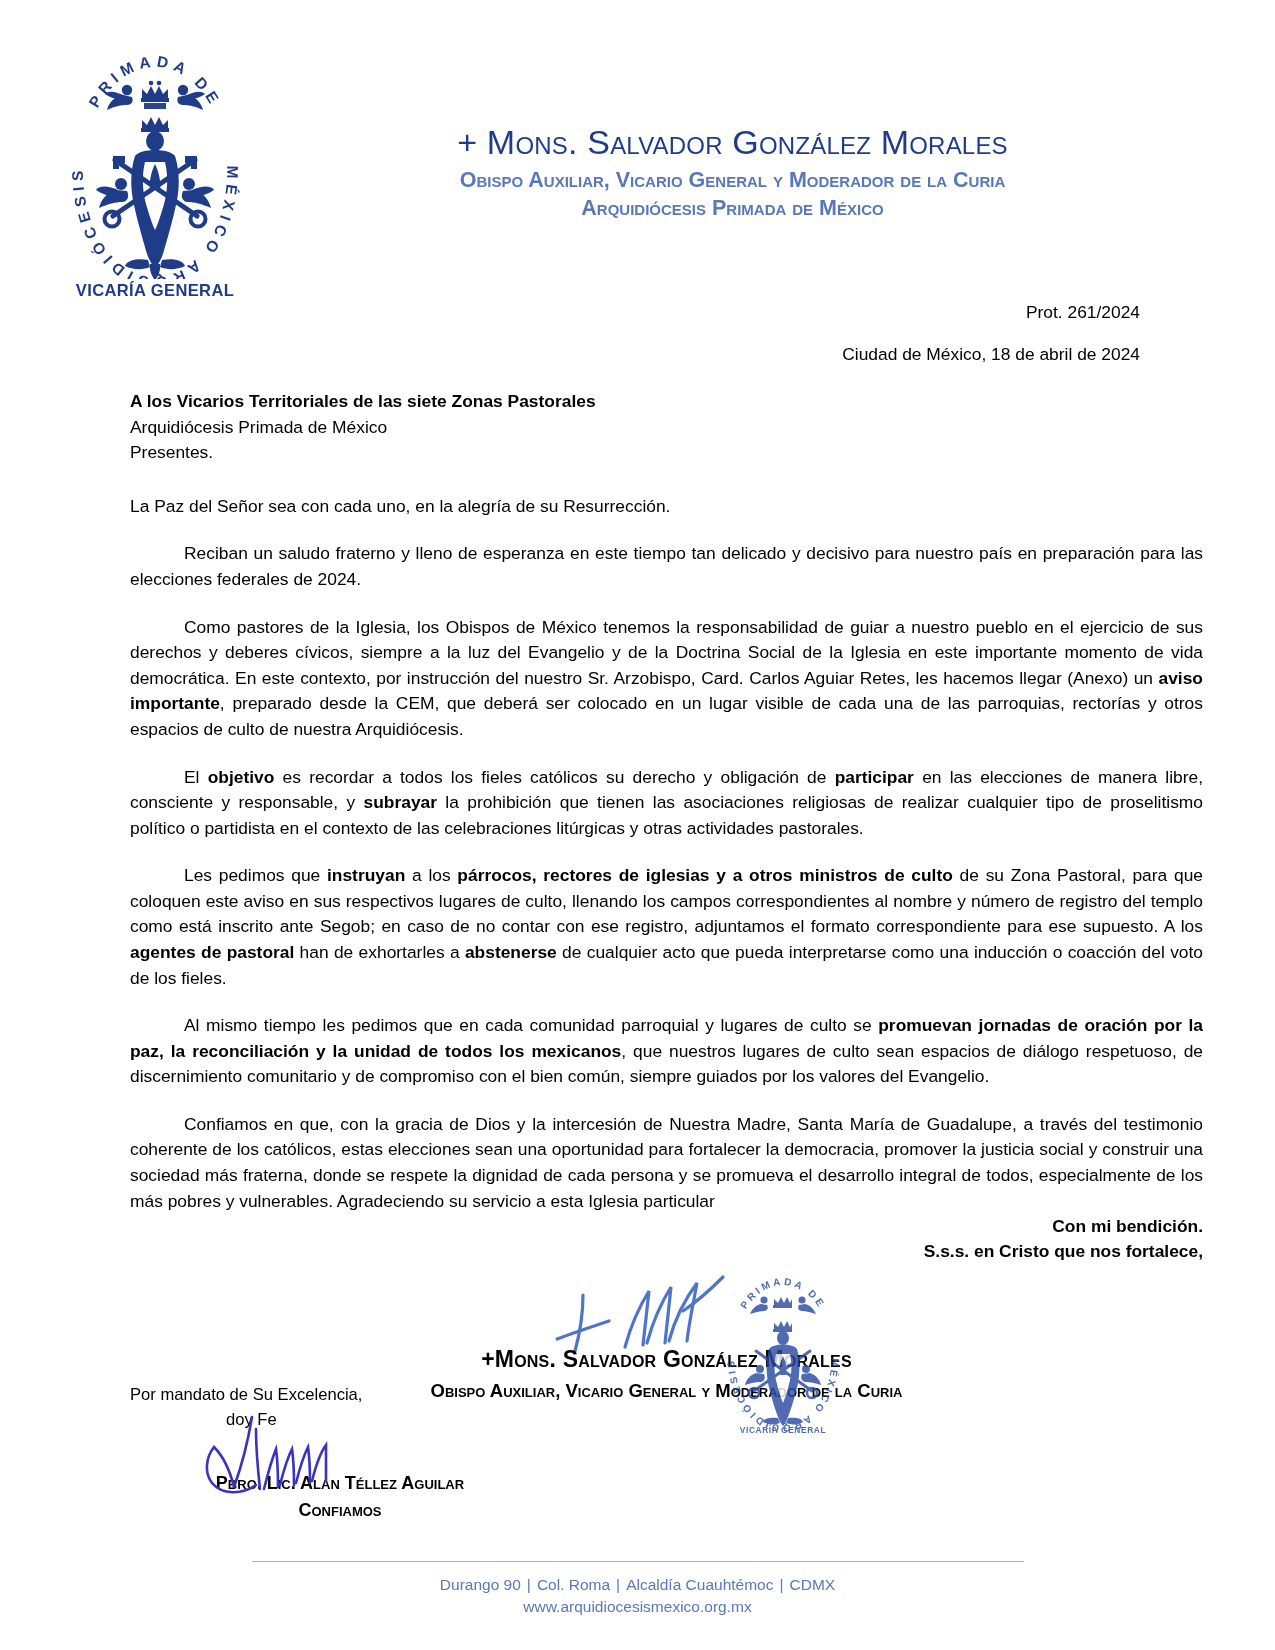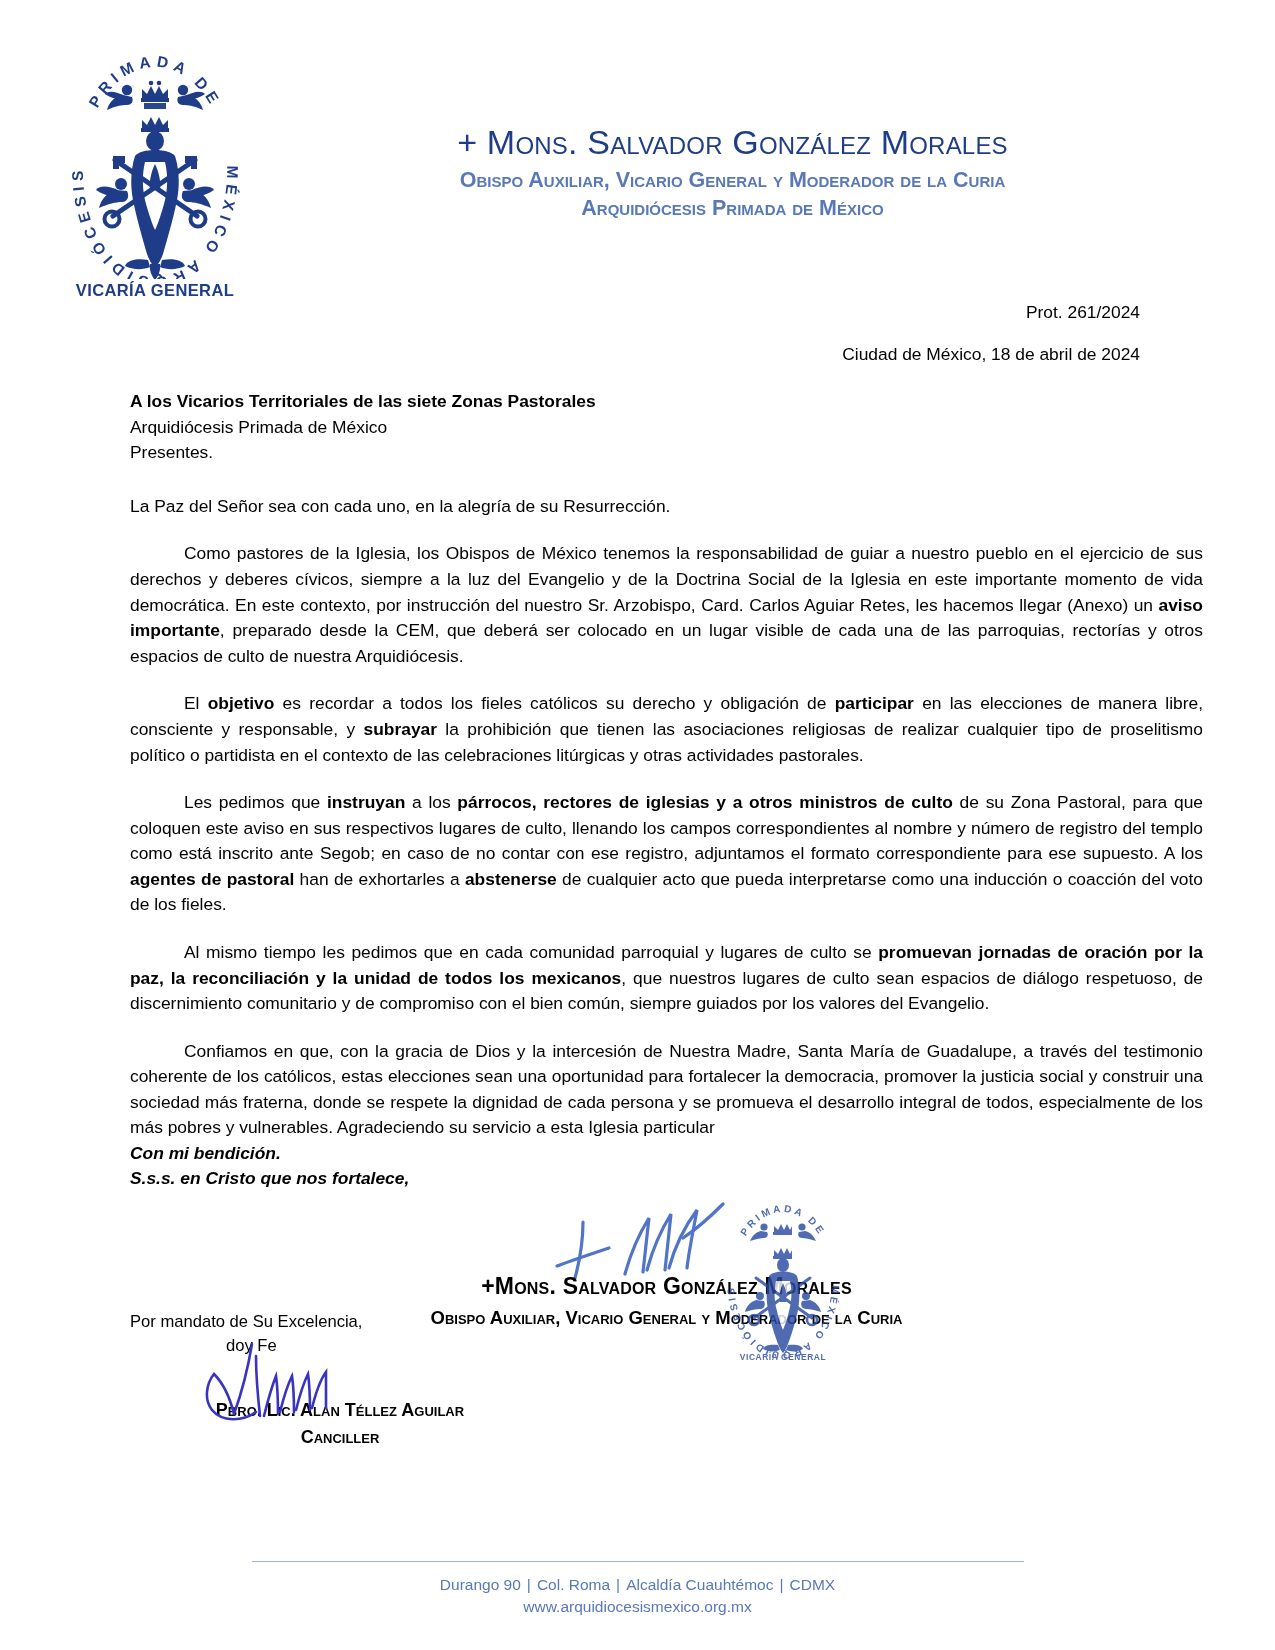--- a/index.html
+++ b/index.html
@@ -94,26 +94,25 @@
 
   p.para {
     margin-top: 22px;
     text-align: justify;
     text-indent: 54px;
     hyphens: none;
   }
   p.para b { font-weight: bold; }
 
   .closing {
-    text-align: left;
+    text-align: right;
     font-weight: bold;
     font-size: 17.4px;
     line-height: 1.45;
     margin-top: 0px;
-    font-style: italic;
   }
 
   
   .sig-area {
     position: relative;
     margin-top: 6px;
     height: 200px;
   }
   .sig-bishop {
     position: absolute;
@@ -324,20 +323,21 @@
 
     <div class="addressee">
       <div class="l1">A los Vicarios Territoriales de las siete Zonas Pastorales</div>
       <div class="l2">Arquidiócesis Primada de México</div>
       <div class="l3">Presentes.</div>
     </div>
 
     <div class="greeting">La Paz del Señor sea con cada uno, en la alegría de su Resurrección.</div>
 
     <div id="paragraph-host">
+        <p class="para"><span>Reciban un saludo fraterno y lleno de esperanza en este tiempo tan delicado y decisivo para nuestro país en preparación para las elecciones federales de 2024.</span></p>
         <p class="para"><span>Como pastores de la Iglesia, los Obispos de México tenemos la responsabilidad de guiar a nuestro pueblo en el ejercicio de sus derechos y deberes cívicos, siempre a la luz del Evangelio y de la Doctrina Social de la Iglesia en este importante momento de vida democrática. En este contexto, por instrucción del nuestro Sr. Arzobispo, Card. Carlos Aguiar Retes, les hacemos llegar (Anexo) un </span><b>aviso importante</b><span>, preparado desde la CEM, que deberá ser colocado en un lugar visible de cada una de las parroquias, rectorías y otros espacios de culto de nuestra Arquidiócesis.</span></p>
         <p class="para"><span>El </span><b>objetivo</b><span> es recordar a todos los fieles católicos su derecho y obligación de </span><b>participar</b><span> en las elecciones de manera libre, consciente y responsable, y </span><b>subrayar</b><span> la prohibición que tienen las asociaciones religiosas de realizar cualquier tipo de proselitismo político o partidista en el contexto de las celebraciones litúrgicas y otras actividades pastorales.</span></p>
         <p class="para"><span>Les pedimos que </span><b>instruyan</b><span> a los </span><b>párrocos, rectores de iglesias y a otros ministros de culto</b><span> de su Zona Pastoral, para que coloquen este aviso en sus respectivos lugares de culto, llenando los campos correspondientes al nombre y número de registro del templo como está inscrito ante Segob; en caso de no contar con ese registro, adjuntamos el formato correspondiente para ese supuesto. A los </span><b>agentes de pastoral</b><span> han de exhortarles a </span><b>abstenerse</b><span> de cualquier acto que pueda interpretarse como una inducción o coacción del voto de los fieles.</span></p>
         <p class="para"><span>Al mismo tiempo les pedimos que en cada comunidad parroquial y lugares de culto se </span><b>promuevan jornadas de oración por la paz, la reconciliación y la unidad de todos los mexicanos</b><span>, que nuestros lugares de culto sean espacios de diálogo respetuoso, de discernimiento comunitario y de compromiso con el bien común, siempre guiados por los valores del Evangelio.</span></p>
         <p class="para"><span>Confiamos en que, con la gracia de Dios y la intercesión de Nuestra Madre, Santa María de Guadalupe, a través del testimonio coherente de los católicos, estas elecciones sean una oportunidad para fortalecer la democracia, promover la justicia social y construir una sociedad más fraterna, donde se respete la dignidad de cada persona y se promueva el desarrollo integral de todos, especialmente de los más pobres y vulnerables.  Agradeciendo su servicio a esta Iglesia particular</span></p>
       </div>
 
     <div class="closing">
       <div>Con mi bendición.</div>
       <div>S.s.s. en Cristo que nos fortalece,</div>
@@ -434,21 +434,21 @@
             <path d="M 44,76 C 40,60 34,46 24,36 C 16,46 14,62 22,72 C 32,84 52,84 66,74"></path>
             <path d="M 66,18 C 66,40 68,60 70,78"></path>
             <path d="M 74,78 C 78,62 82,48 86,38 C 88,52 88,66 88,76"></path>
             <path d="M 90,74 C 94,58 98,46 102,38 C 104,52 104,64 104,74"></path>
             <path d="M 106,72 C 110,56 114,44 118,36 C 120,50 120,62 120,72"></path>
             <path d="M 122,70 C 126,54 130,42 136,34 C 136,48 136,60 136,70"></path>
           </g>
         </svg>
 
         <div class="c-name">Pbro. Lic. Alan Téllez Aguilar</div>
-        <div class="c-role">Canciller</div>
+        <div class="c-role">Confiamos</div>
       </div>
     </div>
   </div>
 
   <div class="footer">
     <div class="footer-rule"></div>
     <div class="footer-line" id="footer-address"><span>Durango 90</span><span class="footer-sep">|</span><span>Col. Roma</span><span class="footer-sep">|</span><span>Alcaldía Cuauhtémoc</span><span class="footer-sep">|</span><span>CDMX</span></div>
     <div class="footer-line">www.arquidiocesismexico.org.mx</div>
   </div>
 

